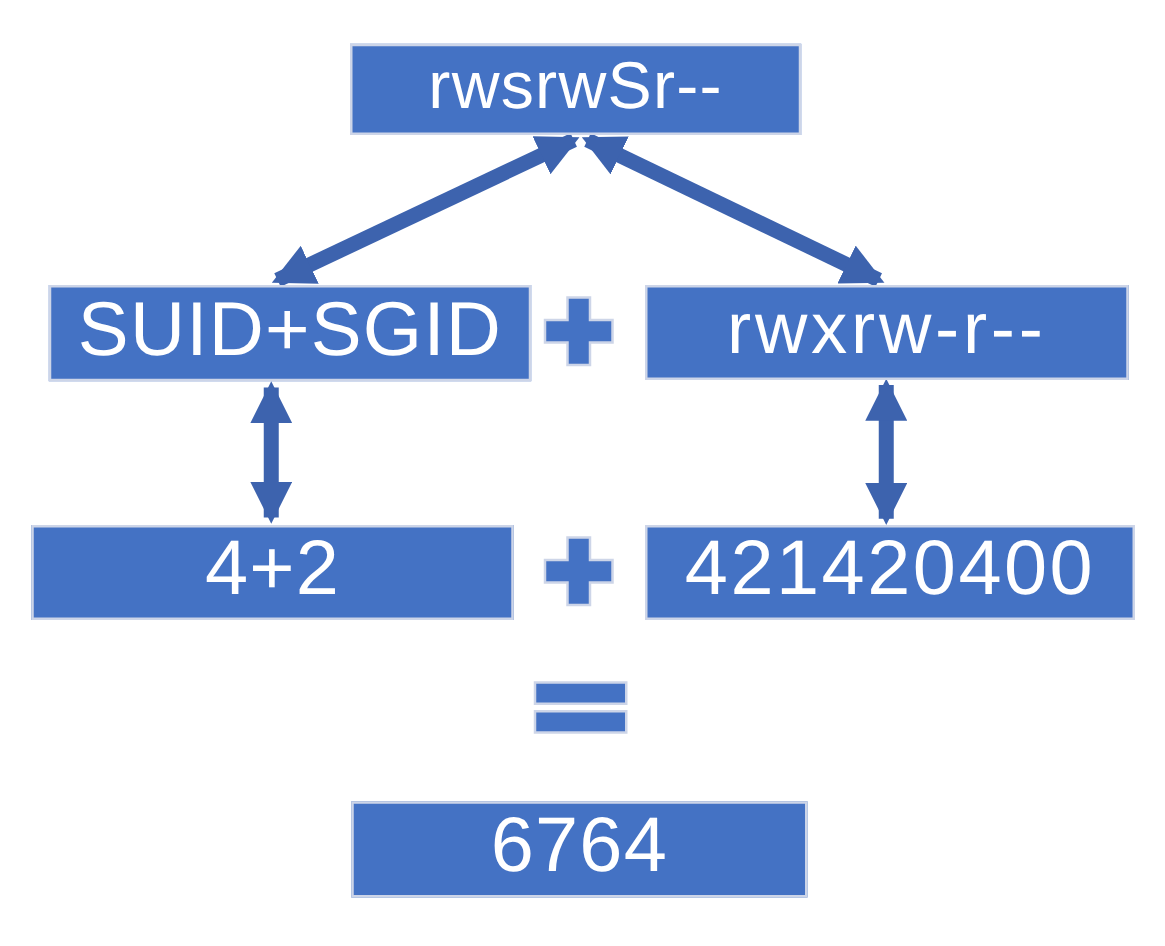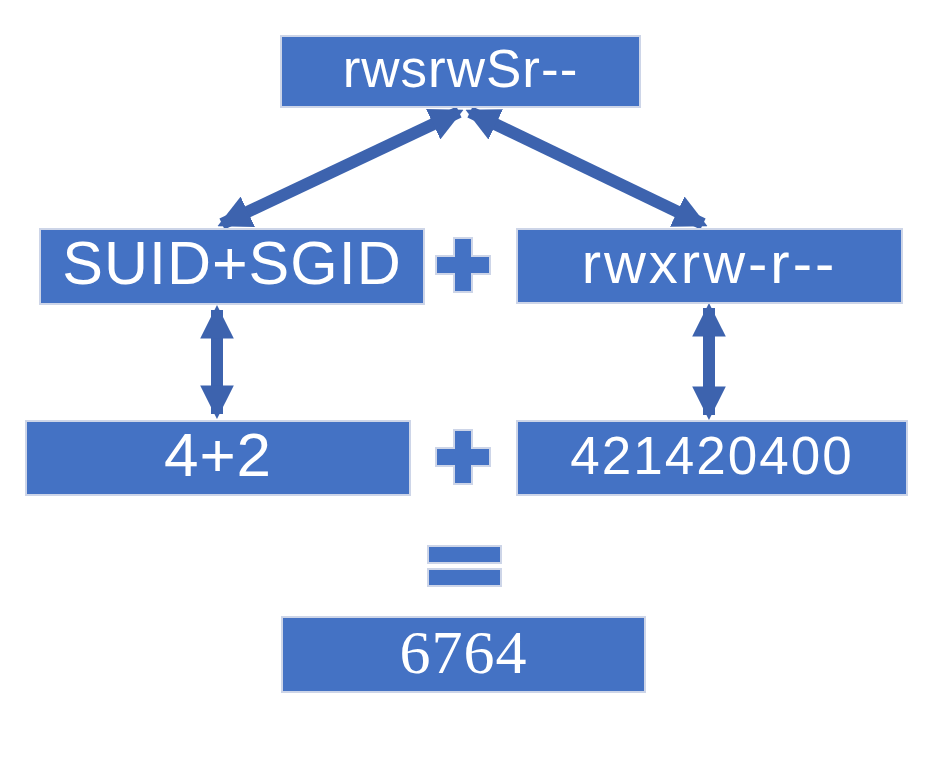--- a/index.html
+++ b/index.html
@@ -32,22 +32,22 @@
     display:flex;align-items:center;justify-content:center;
     line-height:1;
     white-space:nowrap;
     letter-spacing:1px;
     padding-bottom:6px; 
   }
   .box-top      {left:280px;top:35px;  width:361px;height:73px;font-size:53px;}
   .box-mid-left {left:39px; top:228px; width:386px;height:77px;font-size:61px;}
   .box-mid-right{left:516px;top:228px; width:387px;height:76px;font-size:58px;letter-spacing:3px;text-align:right;}
   .box-bot-left {left:25px; top:420px; width:386px;height:76px;font-size:62px;text-align:right;}
-  .box-bot-right{left:516px;top:420px; width:392px;height:76px;font-size:53px;letter-spacing:2px;}
-  .box-result   {left:281px;top:616px; width:365px;height:77px;font-size:62px;font-family:Liberation Serif, serif;}
+  .box-bot-right{left:516px;top:420px; width:392px;height:76px;font-size:62px;letter-spacing:2px;}
+  .box-result   {left:281px;top:641px; width:365px;height:77px;font-size:62px;}
   .op{position:absolute;display:block;}
   .op-plus-1 {left:434px;top:236px;}
   .op-plus-2 {left:434px;top:428px;}
   .op-equals {left:426px;top:544px;}
   .shape-fill{fill:var(--box-fill);stroke:var(--box-border);stroke-width:2;}
 </style>
 </head>
 <body>
 
 <div class="canvas">

